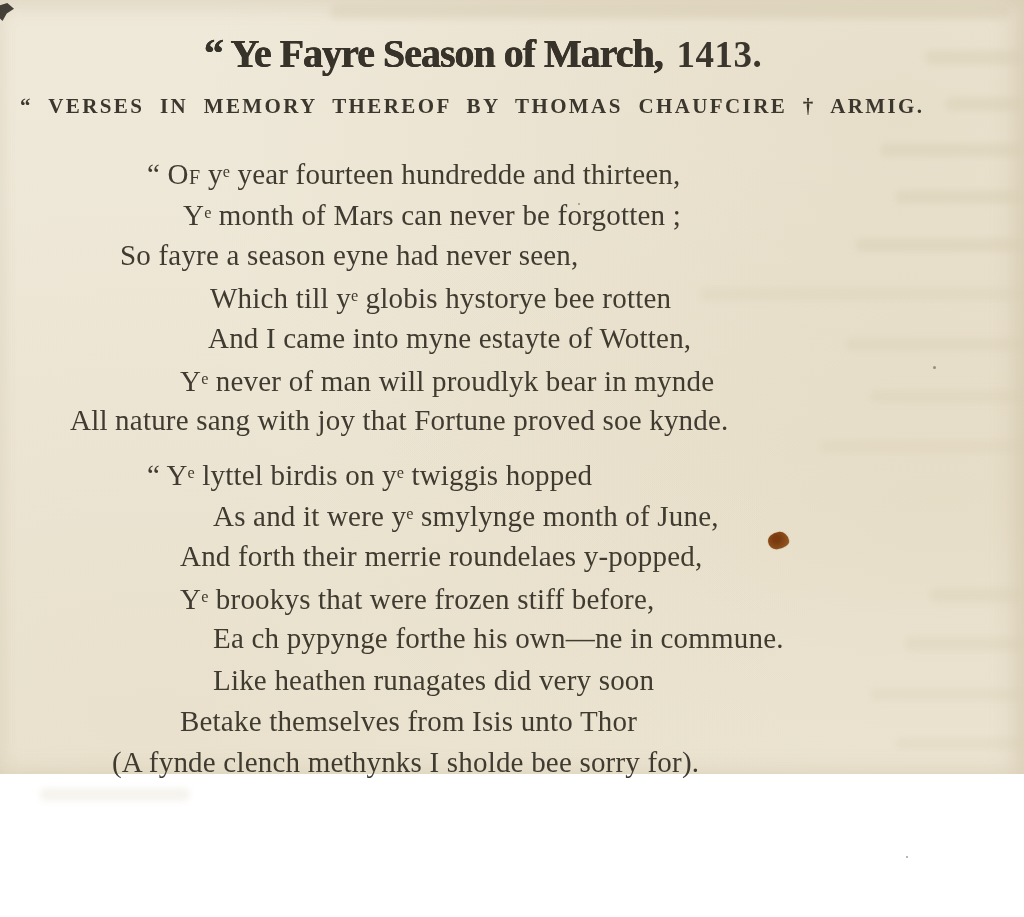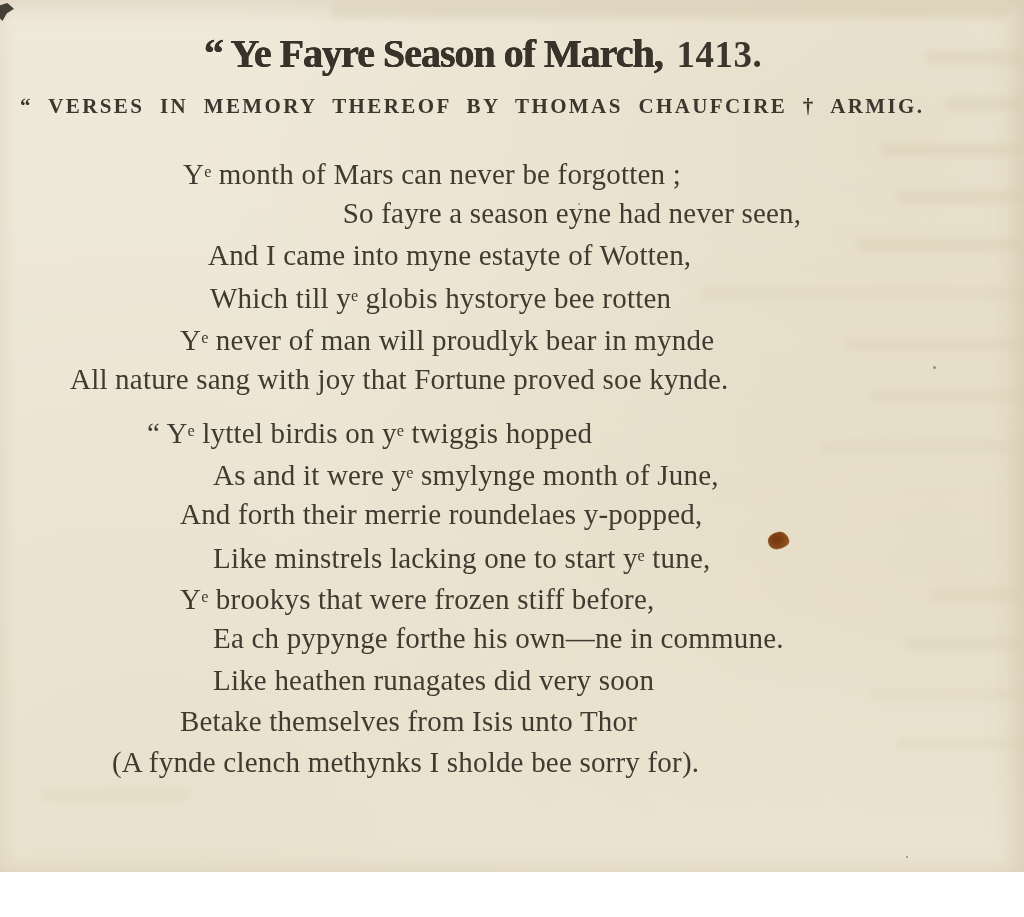--- a/index.html
+++ b/index.html
@@ -1,21 +1,21 @@
 <!DOCTYPE html>
 <html><head>
 <meta charset="utf-8">
 <style>
   html, body { margin: 0; padding: 0; }
   body {
     width: 1024px; height: 917px; overflow: hidden;
     font-family: "Liberation Serif", "DejaVu Serif", serif;
   }
   .page {
-    position: relative; width: 1024px; height: 872px;
+    position: relative; width: 1024px; height: 774px;
     color: #3f3a31;
     background:
       radial-gradient(ellipse at 88% 15%, rgba(213,199,166,0.30), transparent 55%),
       radial-gradient(ellipse at 92% 65%, rgba(213,199,166,0.25), transparent 50%),
       radial-gradient(ellipse at 15% 90%, rgba(220,208,180,0.20), transparent 55%),
       linear-gradient(#efe9da, #ece5d3);
     box-shadow: inset -10px 0 26px rgba(170,150,110,0.18),
                 inset 0 6px 18px rgba(170,150,110,0.10);
     font-family: Liberation Serif, serif;
   }
@@ -96,32 +96,32 @@
     <span class="title-inner">
       <span class="blackletter">“ Ye Fayre Season of March,</span>
       <span class="title-year">1413.</span>
     </span>
   </div>
 
   <div class="attribution">“ VERSES IN MEMORY THEREOF BY THOMAS CHAUFCIRE † ARMIG.</div>
 
   <div class="poem">
     <div class="stanza">
+        <div class="poem-line" style="margin-left: 147px;"><span>“ </span><span class="smallcaps">Of</span><span> y</span><span class="sup">e</span><span> year fourteen hundredde and thirteen,</span></div>
         <div class="poem-line" style="margin-left: 183px;"><span>Y</span><span class="sup">e</span><span> month of Mars can never be forgotten ;</span></div>
-        <div class="poem-line" style="margin-left: 120px; text-align: center;"><span>So fayre a season eyne had never seen,</span></div>
+        <div class="poem-line" style="margin-left: 120px;"><span>So fayre a season eyne had never seen,</span></div>
+        <div class="poem-line" style="margin-left: 210px;"><span>Which till y</span><span class="sup">e</span><span> globis hystorye bee rotten</span></div>
         <div class="poem-line" style="margin-left: 208px;"><span>And I came into myne estayte of Wotten,</span></div>
-        <div class="poem-line" style="margin-left: 210px;"><span>Which till y</span><span class="sup">e</span><span> globis hystorye bee rotten</span></div>
         <div class="poem-line" style="margin-left: 180px;"><span>Y</span><span class="sup">e</span><span> never of man will proudlyk bear in mynde</span></div>
         <div class="poem-line" style="margin-left: 70px;"><span>All nature sang with joy that Fortune proved soe kynde.</span></div>
       </div>
     <div class="stanza stanza-gap">
         <div class="poem-line" style="margin-left: 147px;"><span>“ Y</span><span class="sup">e</span><span> lyttel birdis on y</span><span class="sup">e</span><span> twiggis hopped</span></div>
         <div class="poem-line" style="margin-left: 213px;"><span>As and it were y</span><span class="sup">e</span><span> smylynge month of June,</span></div>
         <div class="poem-line" style="margin-left: 180px;"><span>And forth their merrie roundelaes y-popped,</span></div>
-        <div class="poem-line" style="margin-left: 213px;"><span>Like minstrels lacking one to start y</span><span class="sup">e</span><span> tune,</span></div>
         <div class="poem-line" style="margin-left: 180px;"><span>Y</span><span class="sup">e</span><span> brookys that were frozen stiff before,</span></div>
         <div class="poem-line" style="margin-left: 213px;"><span>Ea ch pypynge forthe his own—ne in commune.</span></div>
         <div class="poem-line" style="margin-left: 213px;"><span>Like heathen runagates did very soon</span></div>
         <div class="poem-line" style="margin-left: 180px;"><span>Betake themselves from Isis unto Thor</span></div>
         <div class="poem-line" style="margin-left: 112px;"><span>(A fynde clench methynks I sholde bee sorry for).</span></div>
       </div>
   </div>
 
   <div class="blot"></div>
 

